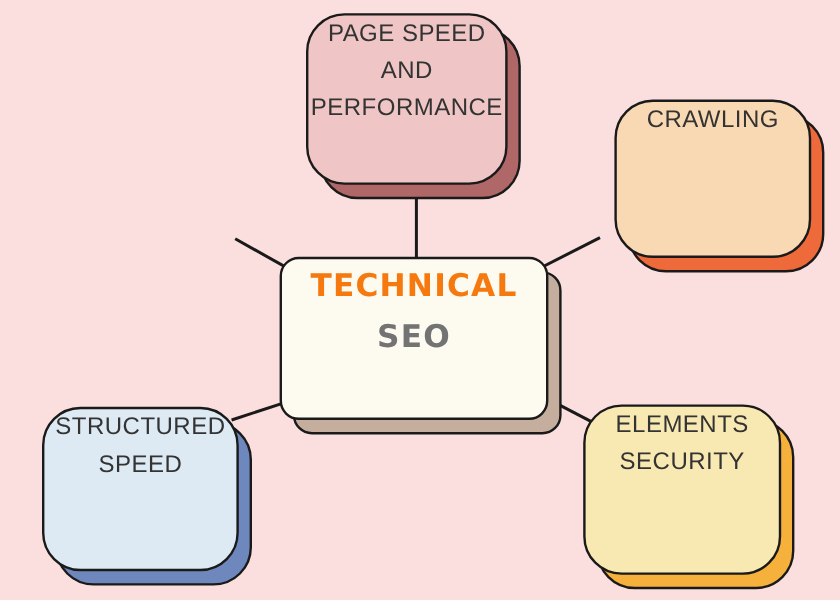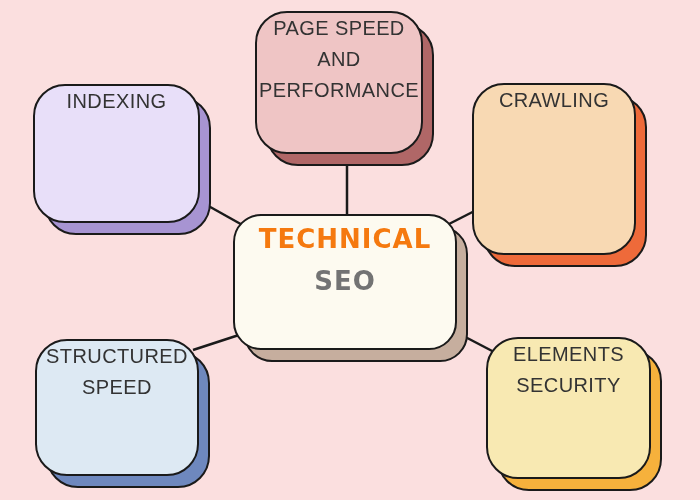--- a/index.html
+++ b/index.html
@@ -36,27 +36,27 @@
     font-size: 20px;
     line-height: 1.55;
     letter-spacing: 0.4px;
     color: #333333;
   }
   .label span { display: block; }
 
   
   .n-page-speed       { left: 255px; top: 11px;  width: 168px; height: 143px; }
   .n-indexing         { left: 33px;  top: 84px;  width: 167px; height: 139px; }
-  .n-crawling         { left: 472px; top: 83px;  width: 164px; height: 172px; text-decoration: underline; }
+  .n-crawling         { left: 512px; top: 83px;  width: 164px; height: 132px; text-decoration: underline; }
   .n-structured-data  { left: 35px;  top: 339px; width: 164px; height: 137px; }
   .n-website-security { left: 486px; top: 337px; width: 165px; height: 142px; }
 
   
   .n-center { left: 233px; top: 214px; width: 224px; height: 136px; }
-  .n-center .shadow, .n-center .face { border-radius: 28px; }
+  .n-center .shadow, .n-center .face { border-radius: 16px; }
   .center-text { padding-top: 2px; }
   .center-title {
     font-family: "DejaVu Sans", sans-serif;
     font-weight: 700;
     font-size: 26px;
     line-height: 42px;
     letter-spacing: 1px;
     display: block;
   }
   .center-subtitle {
@@ -86,28 +86,20 @@
     <div class="shadow" style="background-color: rgb(176, 103, 103);"></div>
     <div class="face" style="background-color: rgb(239, 197, 197);">
       <div class="label">
         <span>PAGE SPEED</span>
         <span>AND</span>
         <span>PERFORMANCE</span>
       </div>
     </div>
   </div>
 
-  <div class="node n-indexing">
-    <div class="shadow" style="background-color: rgb(167, 148, 210);"></div>
-    <div class="face" style="background-color: rgb(232, 223, 249);">
-      <div class="label">
-        <span>INDEXING</span>
-      </div>
-    </div>
-  </div>
 
   <div class="node n-crawling">
     <div class="shadow" style="background-color: rgb(238, 106, 58);"></div>
     <div class="face" style="background-color: rgb(248, 217, 179);">
       <div class="label">
         <span>CRAWLING</span>
       </div>
     </div>
   </div>
 

